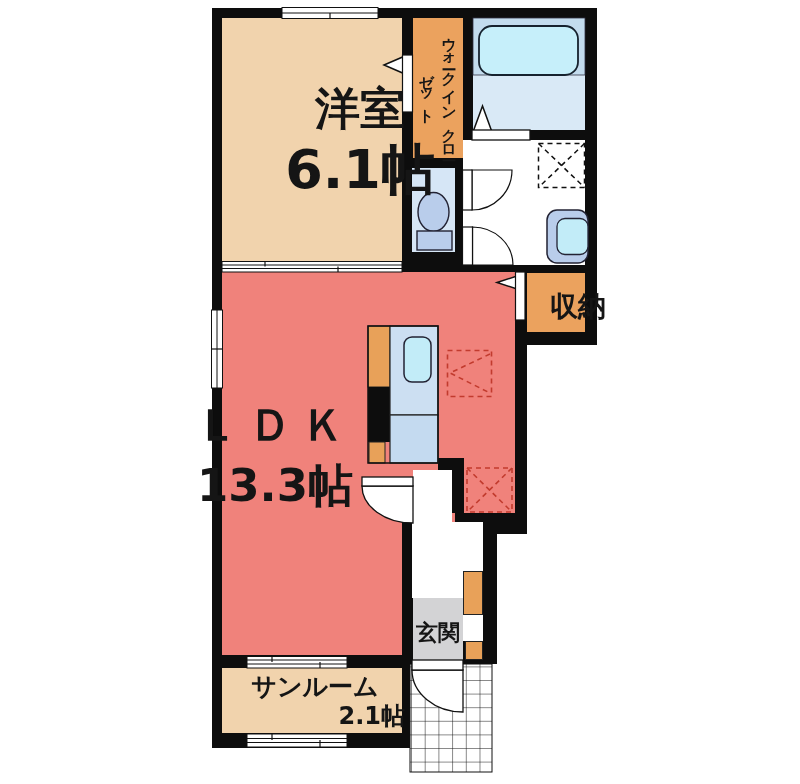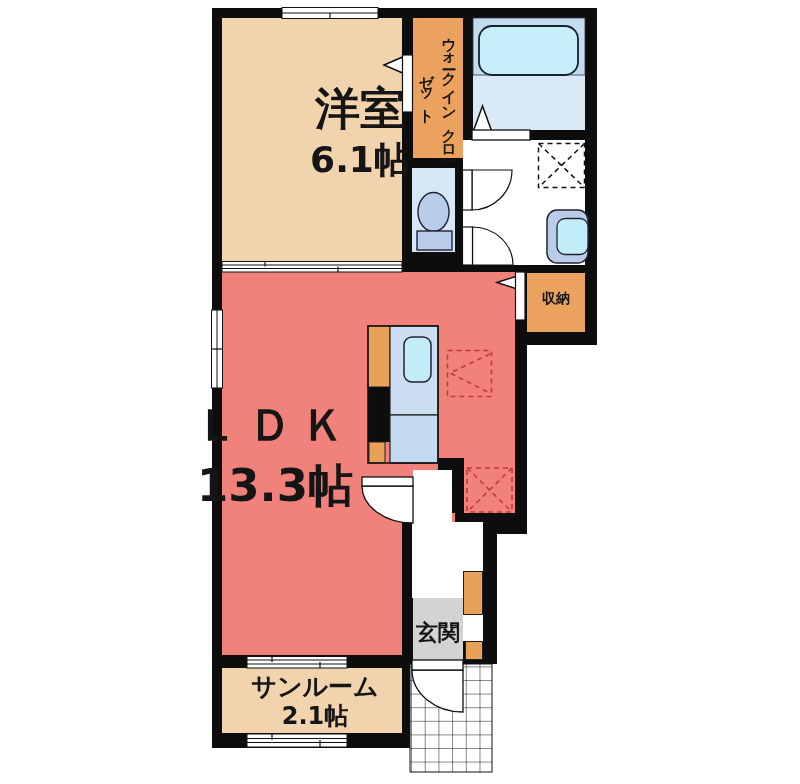--- a/index.html
+++ b/index.html
@@ -34,24 +34,24 @@
   #genkan{left:413px;top:598px;width:50px;height:64px;background:var(--genkan-gray);}
   #shoebox{left:463px;top:571px;width:20px;height:44px;background:var(--counter-orange);border:1px solid #222;box-sizing:border-box;}
   #shoegap{left:463px;top:615px;width:20px;height:26px;background:#fff;}
   #gsquare{left:465px;top:641px;width:18px;height:19px;background:var(--counter-orange);border:1px solid #222;box-sizing:border-box;}
   #sunroom{left:222px;top:668px;width:180px;height:65px;background:var(--room-beige);}
   
   #lbl-yoshitsu{left:222px;top:84px;width:200px;font-size:45px;margin-left:38px;}
   #lbl-ldk{left:194px;top:400px;width:162px;font-size:44px;}
   #lbl-ldk .l1{letter-spacing:9px;}
   #lbl-ldk .l2{font-size:45px;margin-top:12px;}
-  #lbl-yoshitsu .l2{font-size:36px;margin-top:6px;}
+  #lbl-yoshitsu .l2{font-size:54px;margin-top:6px;}
   #lbl-sunroom{left:225px;top:673px;width:180px;font-size:25px;}
-  #lbl-sunroom .l2{font-size:24px;margin-top:2px;}
-  #lbl-storage{left:527px;top:291px;width:58px;font-size:14px;}
+  #lbl-sunroom .l2{font-size:24px;margin-top:2px;text-align:right;}
+  #lbl-storage{left:549px;top:291px;width:58px;font-size:28px;}
   #lbl-genkan{left:411px;top:621px;width:54px;font-size:22px;}
   #lbl-wic{left:414px;top:24px;width:46px;height:132px;writing-mode:vertical-rl;
            font-size:15px;font-weight:900;color:#151515;line-height:1.5;text-align:center;z-index:6;}
 </style>
 </head>
 <body>
 
 <div id="canvas">
 
   <div class="abs wall z1" id="b1"></div>

